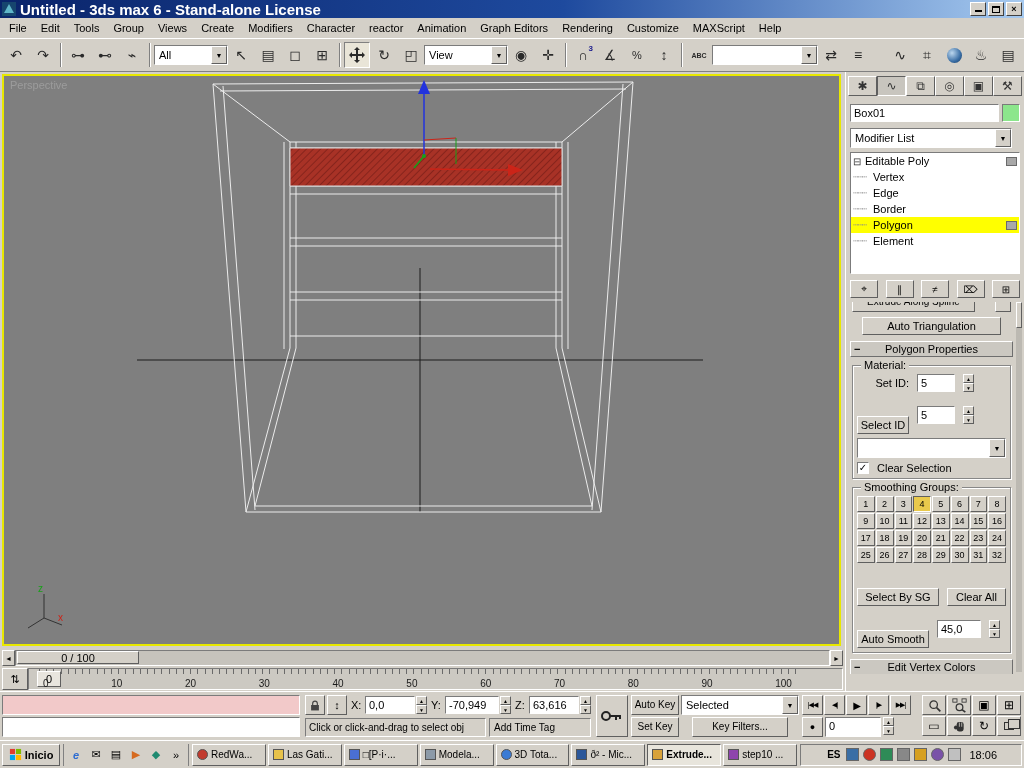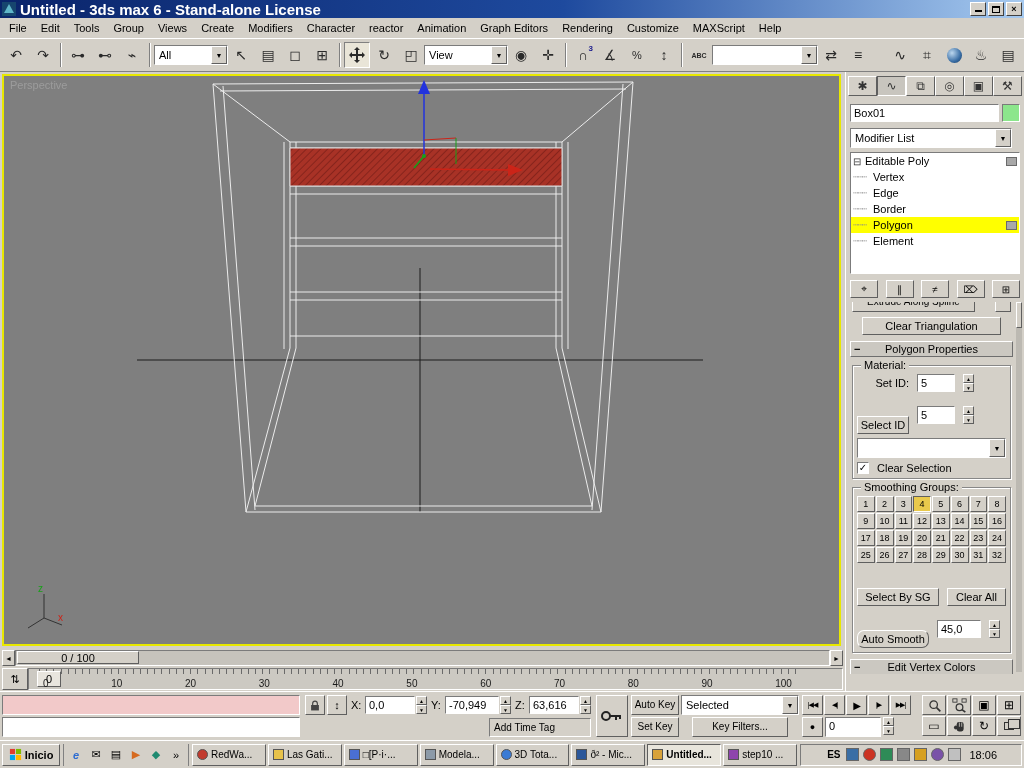--- a/index.html
+++ b/index.html
@@ -418,21 +418,21 @@
       <div class="sbtn raised">≠</div>
       <div class="sbtn raised">⌦</div>
       <div class="sbtn raised">⊞</div>
     </div>
 
     <div class="cp-rollouts">
       <div class="cliprow">
         <div class="btn clipbtn"><span>Extrude Along Spline</span></div>
         <div class="btn clipsq"></div>
       </div>
-      <div class="btn btnw">Clear Triangulation</div>
+      <div class="btn btnw">Auto Triangulation</div>
 
       <div class="rollhead">
         <span class="rh-minus">−</span>
         <span class="rh-title">Polygon Properties</span>
       </div>
 
       <div class="group">
         <span class="legend">Material:</span>
         <div class="grow">
           <span class="lbl-r">Set ID:</span>
@@ -497,21 +497,21 @@
             <div class="sgb">29</div>
             <div class="sgb">30</div>
             <div class="sgb">31</div>
             <div class="sgb">32</div>
           </div>
         <div class="grow">
           <span class="btn h18" style="flex:1.4;">Select By SG</span>
           <span class="btn h18" style="flex:1;">Clear All</span>
         </div>
         <div class="grow" style="margin-bottom:0;">
-          <span class="btn h18" style="width:72px;border-radius:7px;">Auto Smooth</span>
+          <span class="btn h18" style="width:72px;">Auto Smooth</span>
           <span class="field w44">45,0</span>
           <span class="spin">
               <div>▲</div>
               <div>▼</div>
             </span>
         </div>
       </div>
 
       <div class="evc-clip">
         <div class="rollhead">
@@ -550,20 +550,21 @@
         <div>▲</div>
         <div>▼</div>
       </div>
     <div class="sb-zl">Z:</div>
     <div class="field sb-zf">63,616</div>
     <div class="spin sb-zs">
         <div>▲</div>
         <div>▼</div>
       </div>
 
+    <div class="sb-prompt sunken">Click or click-and-drag to select obj</div>
     <div class="sb-timetag sunken">Add Time Tag</div>
 
     <div class="sb-key raised">
       <svg width="24" height="18" viewBox="0 0 24 16">
         <circle cx="6" cy="8" r="4" stroke="#222" fill="none" stroke-width="2"></circle>
         <line x1="10" y1="8" x2="21" y2="8" stroke="#222" stroke-width="2"></line>
         <line x1="16" y1="8" x2="16" y2="12" stroke="#222" stroke-width="2"></line>
         <line x1="20" y1="8" x2="20" y2="11" stroke="#222" stroke-width="2"></line>
       </svg>
     </div>
@@ -660,21 +661,21 @@
       <div class="task raised">
           <span class="ticon t5"></span>
           <span>3D Tota...</span>
         </div>
       <div class="task raised">
           <span class="ticon t6"></span>
           <span>ð² - Mic...</span>
         </div>
       <div class="task raised active">
           <span class="ticon t7"></span>
-          <span>Untitled...</span>
+          <span>Extrude...</span>
         </div>
       <div class="task raised">
           <span class="ticon t8"></span>
           <span>step10 ...</span>
         </div>
     </div>
     <div class="tray">
       <span class="lang">ES</span>
       <span class="tri tr1"></span>
       <span class="tri tr2"></span>

